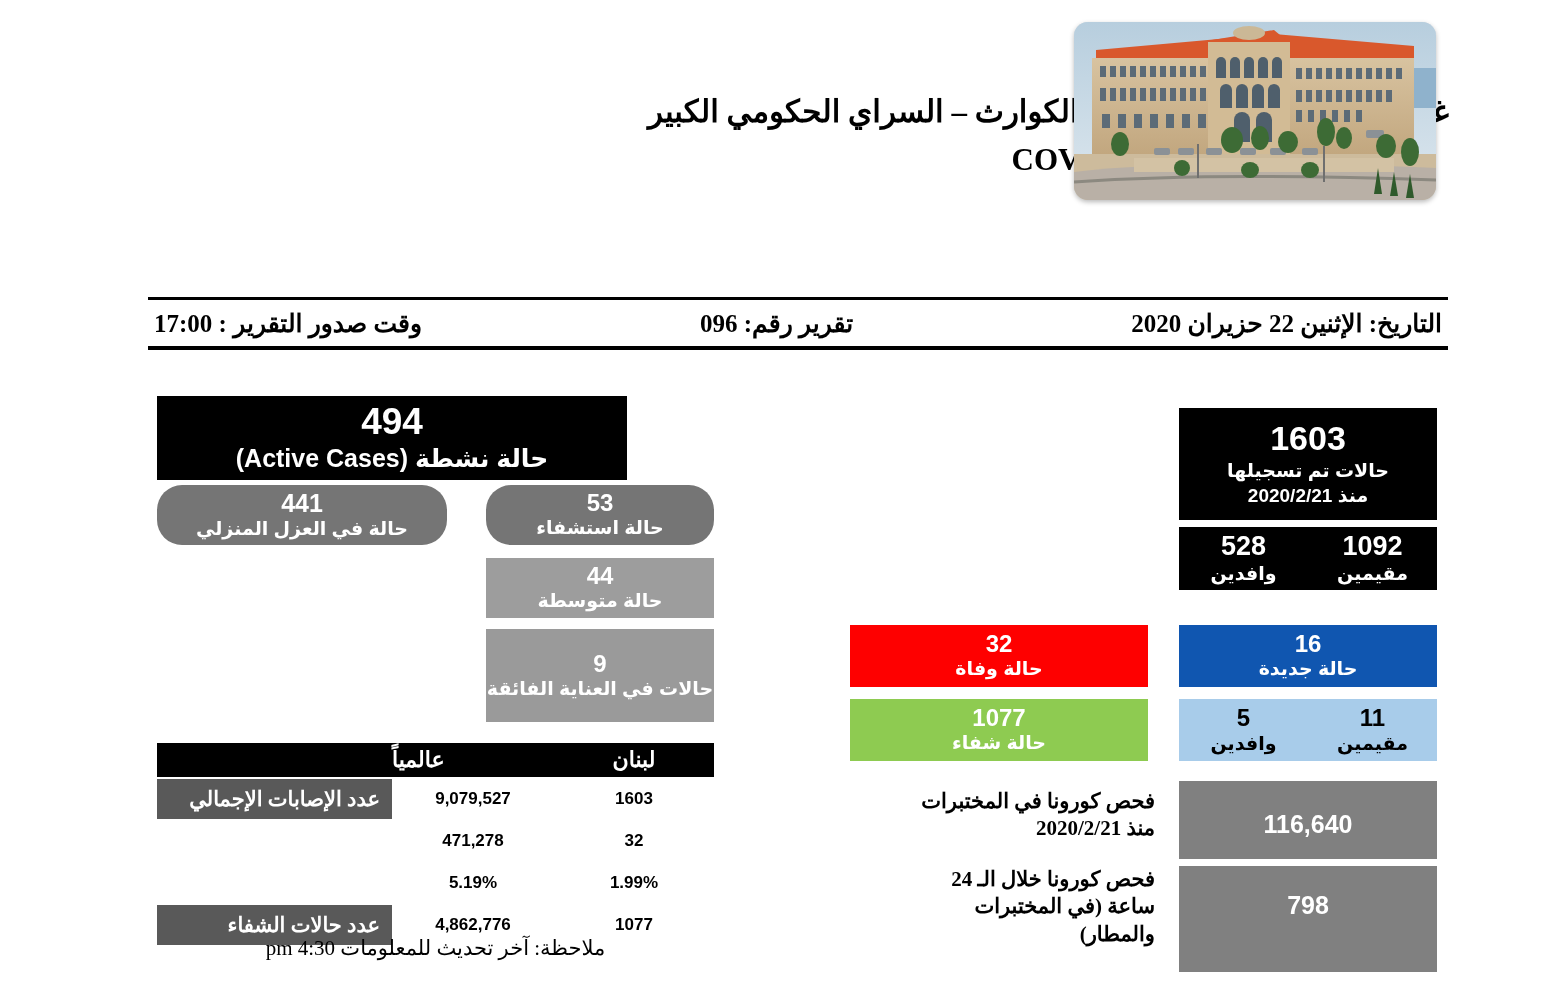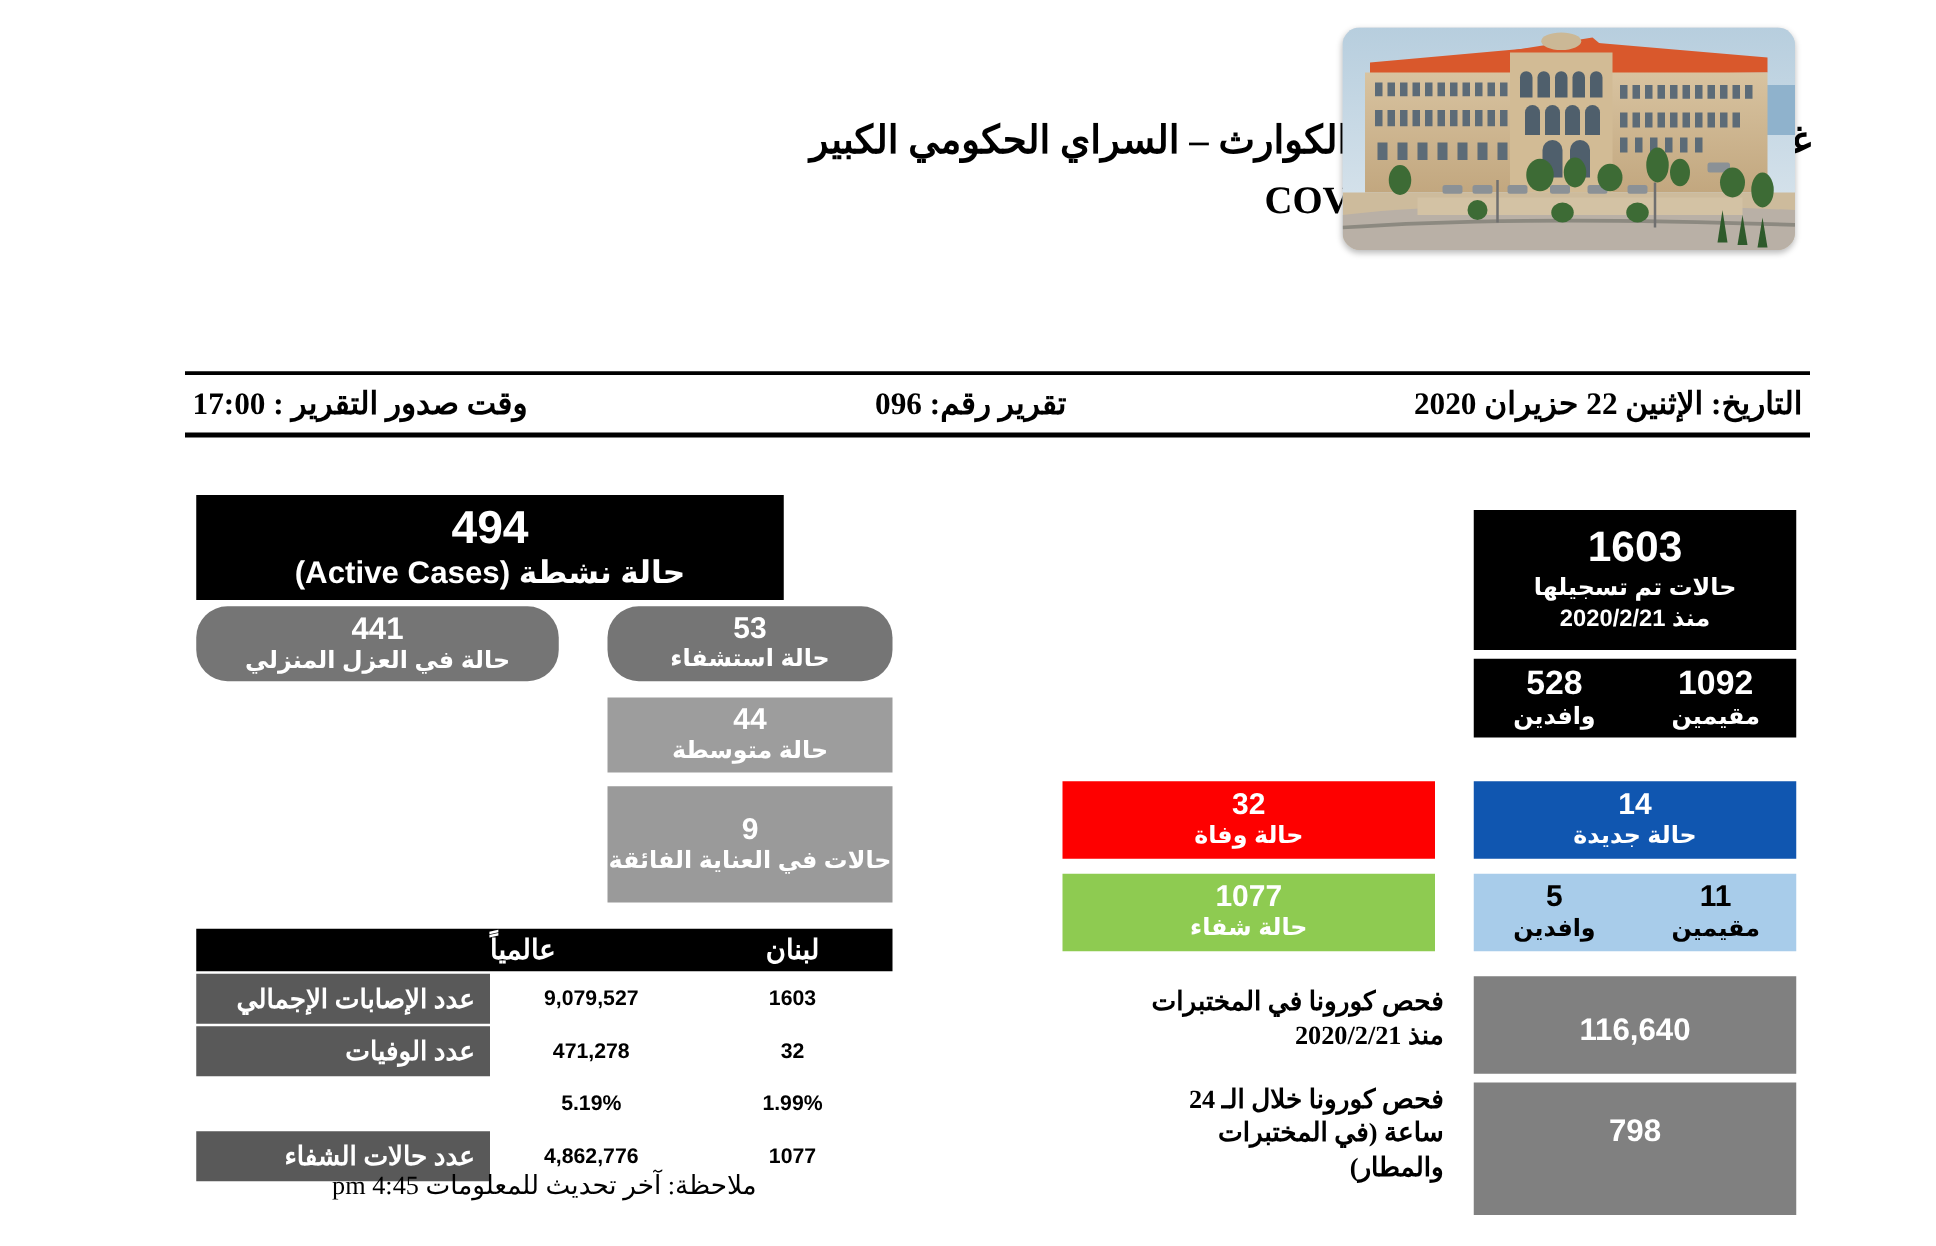--- a/index.html
+++ b/index.html
@@ -520,34 +520,33 @@
   </div>
 
   <div class="srow">
     <div class="c-lb">1603</div>
     <div class="c-gl">9,079,527</div>
     <div class="c-name">عدد الإصابات الإجمالي</div>
   </div>
   <div class="srow">
     <div class="c-lb">32</div>
     <div class="c-gl">471,278</div>
-    <div class="c-name">عدد الوفيات</div>
   </div>
   <div class="srow">
     <div class="c-lb">1.99%</div>
     <div class="c-gl">5.19%</div>
   </div>
   <div class="srow">
     <div class="c-lb">1077</div>
     <div class="c-gl">4,862,776</div>
     <div class="c-name">عدد حالات الشفاء</div>
   </div>
 </div>
 
-<div id="stats-note">ملاحظة: آخر تحديث للمعلومات 4:45 pm</div>
+<div id="stats-note">ملاحظة: آخر تحديث للمعلومات 4:30 pm</div>
 
 <div class="box red" id="deaths">
   <div class="num">32</div>
   <div class="lbl">حالة وفاة</div>
 </div>
 
 <div class="box green" id="recovered">
   <div class="num">1077</div>
   <div class="lbl">حالة شفاء</div>
 </div>
@@ -563,21 +562,21 @@
     <div class="num">1092</div>
     <div class="lbl">مقيمين</div>
   </div>
   <div class="half">
     <div class="num">528</div>
     <div class="lbl">وافدين</div>
   </div>
 </div>
 
 <div class="box blue" id="new-cases">
-  <div class="num">14</div>
+  <div class="num">16</div>
   <div class="lbl">حالة جديدة</div>
 </div>
 
 <div id="new-split">
   <div class="half">
     <div class="num">11</div>
     <div class="lbl">مقيمين</div>
   </div>
   <div class="half">
     <div class="num">5</div>

